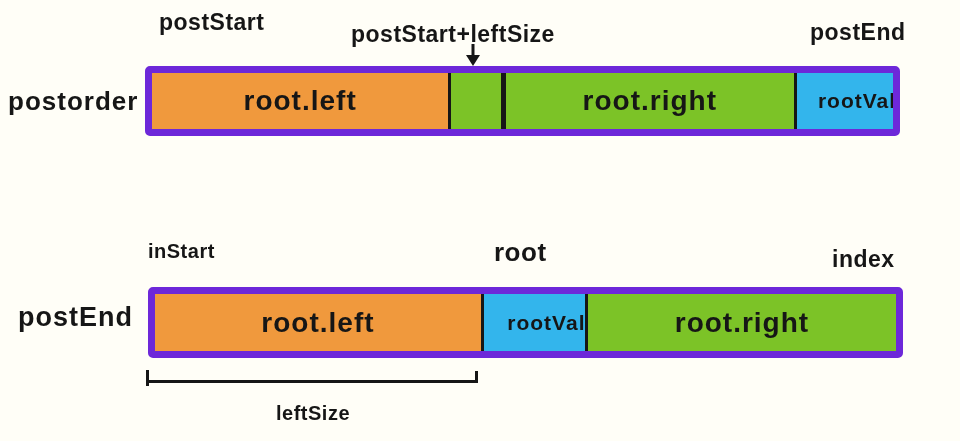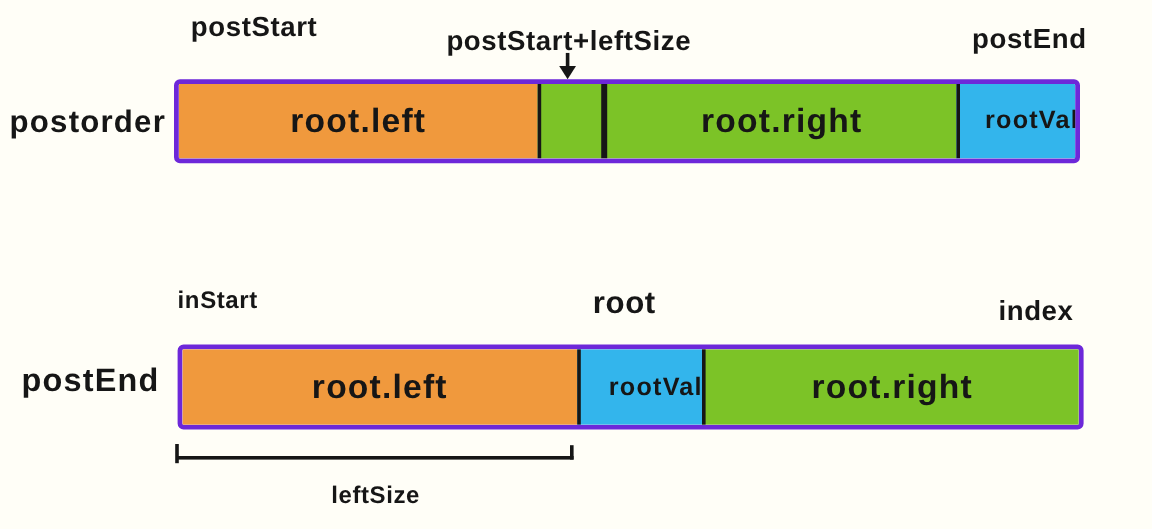--- a/index.html
+++ b/index.html
@@ -14,21 +14,21 @@
   .abs{position:absolute;}
   .lbl{white-space:nowrap;letter-spacing:0.5px;}
   .lbl-top{font-size:23px;font-weight:600;}
   .lbl-bottom{font-size:20px;font-weight:700;}
   .row-label{font-size:26px;font-weight:600;letter-spacing:1px;}
   .row-label-bold{font-size:27px;font-weight:700;letter-spacing:1px;}
 
   .bar{
     display:flex;
     box-sizing:border-box;
-    border:4px solid #6d28d9;
+    border:7px solid #6d28d9;
     border-radius:5px;
     overflow:hidden;
   }
   .seg{
     box-sizing:border-box;
     display:flex;align-items:center;justify-content:center;
     font-size:28px;font-weight:600;letter-spacing:1px;
   }
   .seg.small-text{font-size:21px;padding-left:24px;}
   .seg-border{border-left:3px solid #161616;}
@@ -39,21 +39,21 @@
 
   .measure-line{background:#161616;height:3px;}
   .measure-tick{background:#161616;width:3px;}
   .measure-label-wrap{text-align:center;}
 </style>
 </head>
 <body>
 
 <div class="abs lbl lbl-top" style="left:143px;top:9px;margin-left:16px;">postStart</div>
 
-<div class="abs lbl lbl-top" style="left:372px;top:21px;text-align:center;">postStart+leftSize</div>
+<div class="abs lbl lbl-top" style="left:351px;top:21px;text-align:center;">postStart+leftSize</div>
 
 <div class="abs lbl lbl-top" style="left:810px;top:19px;">postEnd</div>
 
 <svg class="abs" style="left:462px;top:44px;" width="22" height="22" viewBox="0 0 22 22">
   <line x1="11" y1="0" x2="11" y2="14" stroke="#161616" stroke-width="3"></line>
   <polygon points="4,11 11,22 18,11" fill="#161616"></polygon>
 </svg>
 
 <div class="abs lbl row-label" style="left:8px;top:86px;text-align:right;">postorder</div>
 

